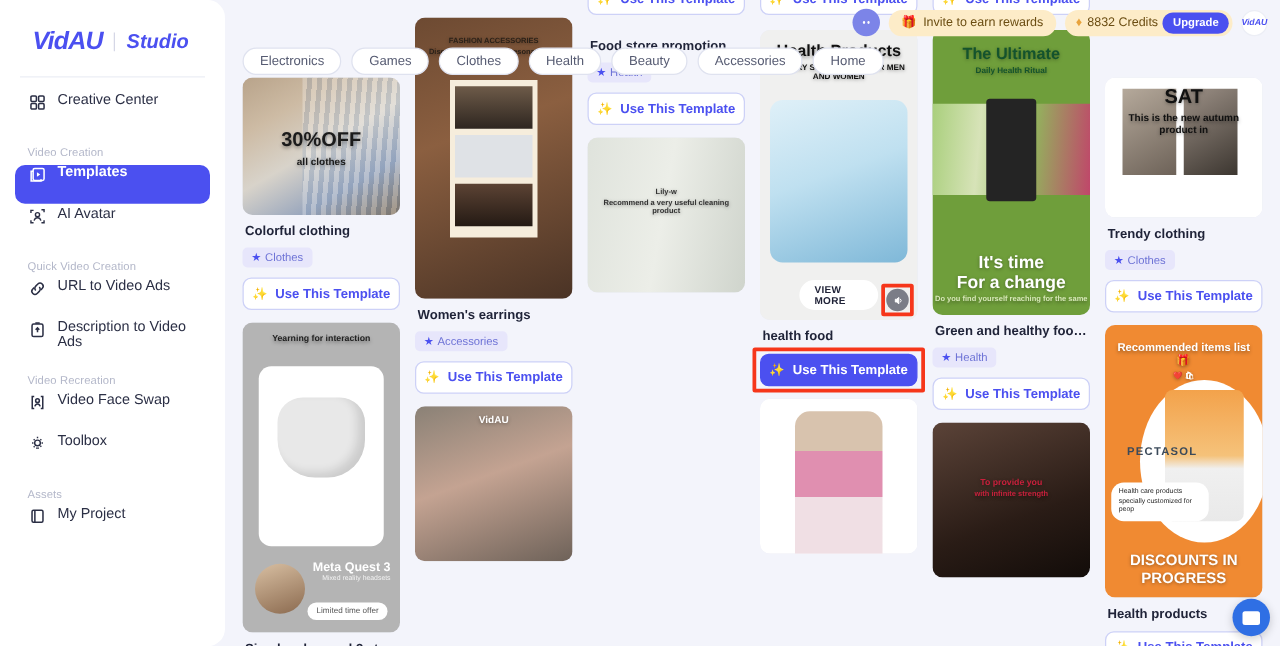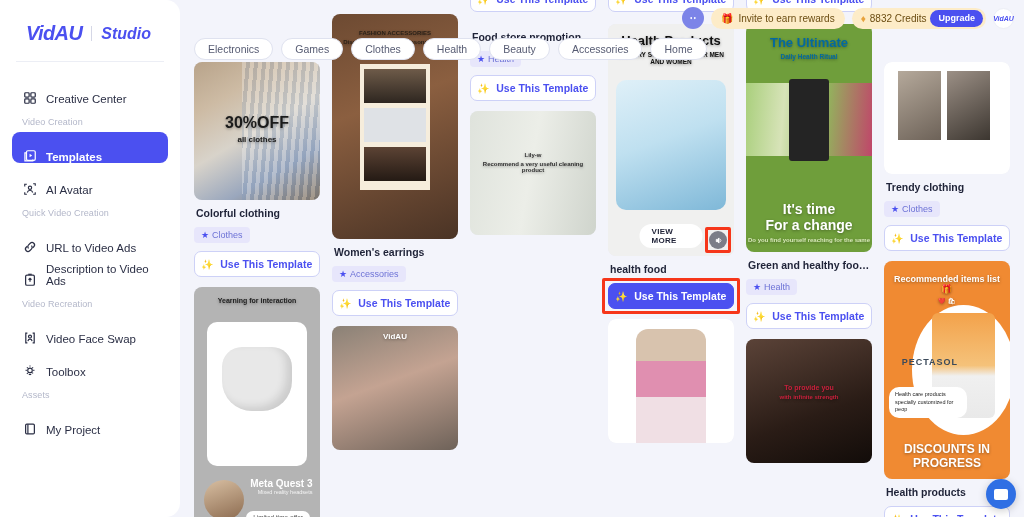--- a/index.html
+++ b/index.html
@@ -23,21 +23,21 @@
     color: #4b50f0; letter-spacing: -0.6px;
   }
   .logo-div { width: 1px; height: 15px; background: #d5d7e6; }
   .logo-studio { font-size: 16px; font-weight: 700; font-style: italic; color: #4b50f0; }
   .logo-sep { height: 1px; background: #eceef5; margin: 0 4px 12px 4px; }
 
   .nav-group-label {
     font-size: 9px; color: #b3b7c9; padding: 10px 0 5px 10px; letter-spacing: .1px;
   }
   .nav-item {
-    display: flex; align-items: flex-end; gap: 9px;
+    display: flex; align-items: flex-start; gap: 9px;
     height: 31px; padding: 0 10px; border-radius: 8px;
     font-size: 11.5px; color: #2b2f45; cursor: pointer; margin-bottom: 2px;
   }
   .nav-item.active { background: #4b50f0; color: #fff; font-weight: 600; }
   .nav-item .ico { width: 15px; height: 15px; display: inline-flex; align-items: center; justify-content: center; flex: 0 0 15px;}
   .nav-item .ico svg { width: 14px; height: 14px; }
 
   
   .main { flex: 1; position: relative; height: 517px; overflow: hidden; }
 
@@ -291,21 +291,21 @@
         </svg>
         </span>
       <span>My Project</span>
     </div>
   </aside>
 
   <main class="main">
 
     <div class="grid" id="grid">
         <div class="col c1">
-          <div class="card"><div class="thumb" style="height: 138px;">
+          <div class="card"><div class="thumb" style="height: 110px;">
               <div class="art a-cloth">
                 <div class="stripe"></div>
               </div>
               <div class="ovl-txt" style="top: 38%; font-size: 16px; color: rgb(27, 27, 27); padding: 0px 6px;">
                 <div>30%OFF</div>
                 <div style="font-size: 8px; font-weight: 600; margin-top: 3px;">all clothes</div>
               </div>
             </div><div class="card-title">Colorful clothing</div><div class="tag">
               <span class="star">★</span>
               <span>Clothes</span>
@@ -427,21 +427,21 @@
         <div class="col c5">
           <div class="use-btn" style="margin-top: 0px; margin-bottom: 12px;">
             <span class="sparkle">✨</span>
             <span>Use This Template</span>
           </div>
           <div class="card"><div class="thumb" style="height: 228px;">
               <div class="art a-green">
                 <div class="photo"></div>
                 <div class="bag"></div>
               </div>
-              <div class="ovl-txt" style="top: 5%; font-size: 13px; color: #0369a1; padding: 0px 17px;">
+              <div class="ovl-txt" style="top: 5%; font-size: 13px; color: #14532d; padding: 0px 17px;">
                 <div>The Ultimate</div>
                 <div style="font-size: 6.5px; font-weight: 600; margin-top: 3px;">Daily Health Ritual</div>
               </div>
               <div class="ovl-txt" style="bottom: 8px; top: auto; font-size: 14px; line-height: 1.15;">
                 <div>It's time</div>
                 <div>For a change</div>
                 <div style="font-size: 6px; margin-top: 4px; color: rgb(215, 232, 184);">Do you find yourself reaching for the same</div>
               </div>
             </div><div class="card-title">Green and healthy food custo...</div><div class="tag">
               <span class="star">★</span>
@@ -458,20 +458,24 @@
                 <div style="font-size: 6px; font-weight: 600; margin-top: 3px;">with infinite strength</div>
               </div>
             </div>
           </div>
         </div>
         <div class="col c6">
           <div class="card"><div class="thumb" style="height: 112px;">
               <div class="art a-trendy">
                 <div class="p1"></div>
                 <div class="p2"></div>
+              </div>
+              <div class="ovl-txt" style="top: 6%; font-size: 16px; color: rgb(17, 17, 17); padding: 0px 6px;">
+                <div>SAT</div>
+                <div style="font-size: 8px; font-weight: 600; margin-top: 3px;">This is the new autumn product in</div>
               </div>
             </div><div class="card-title">Trendy clothing</div><div class="tag">
               <span class="star">★</span>
               <span>Clothes</span>
             </div><div class="use-btn">
               <span class="sparkle">✨</span>
               <span>Use This Template</span>
             </div></div>
           <div class="card">
             <div class="thumb" style="height: 218px;">

